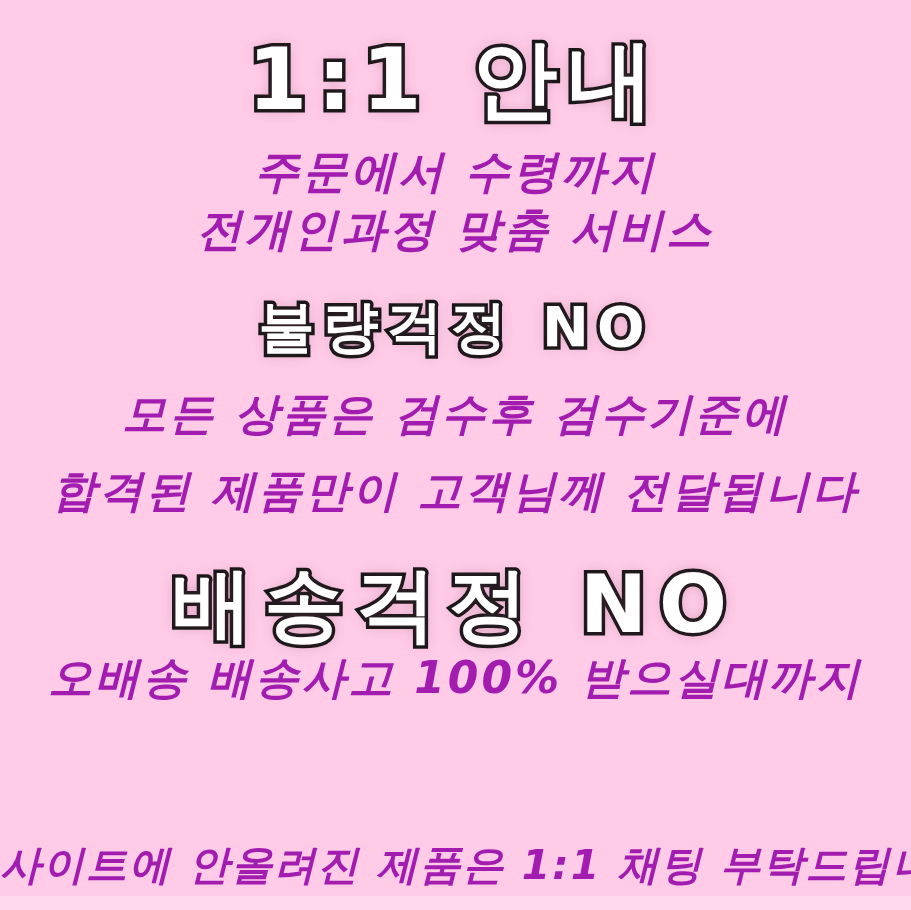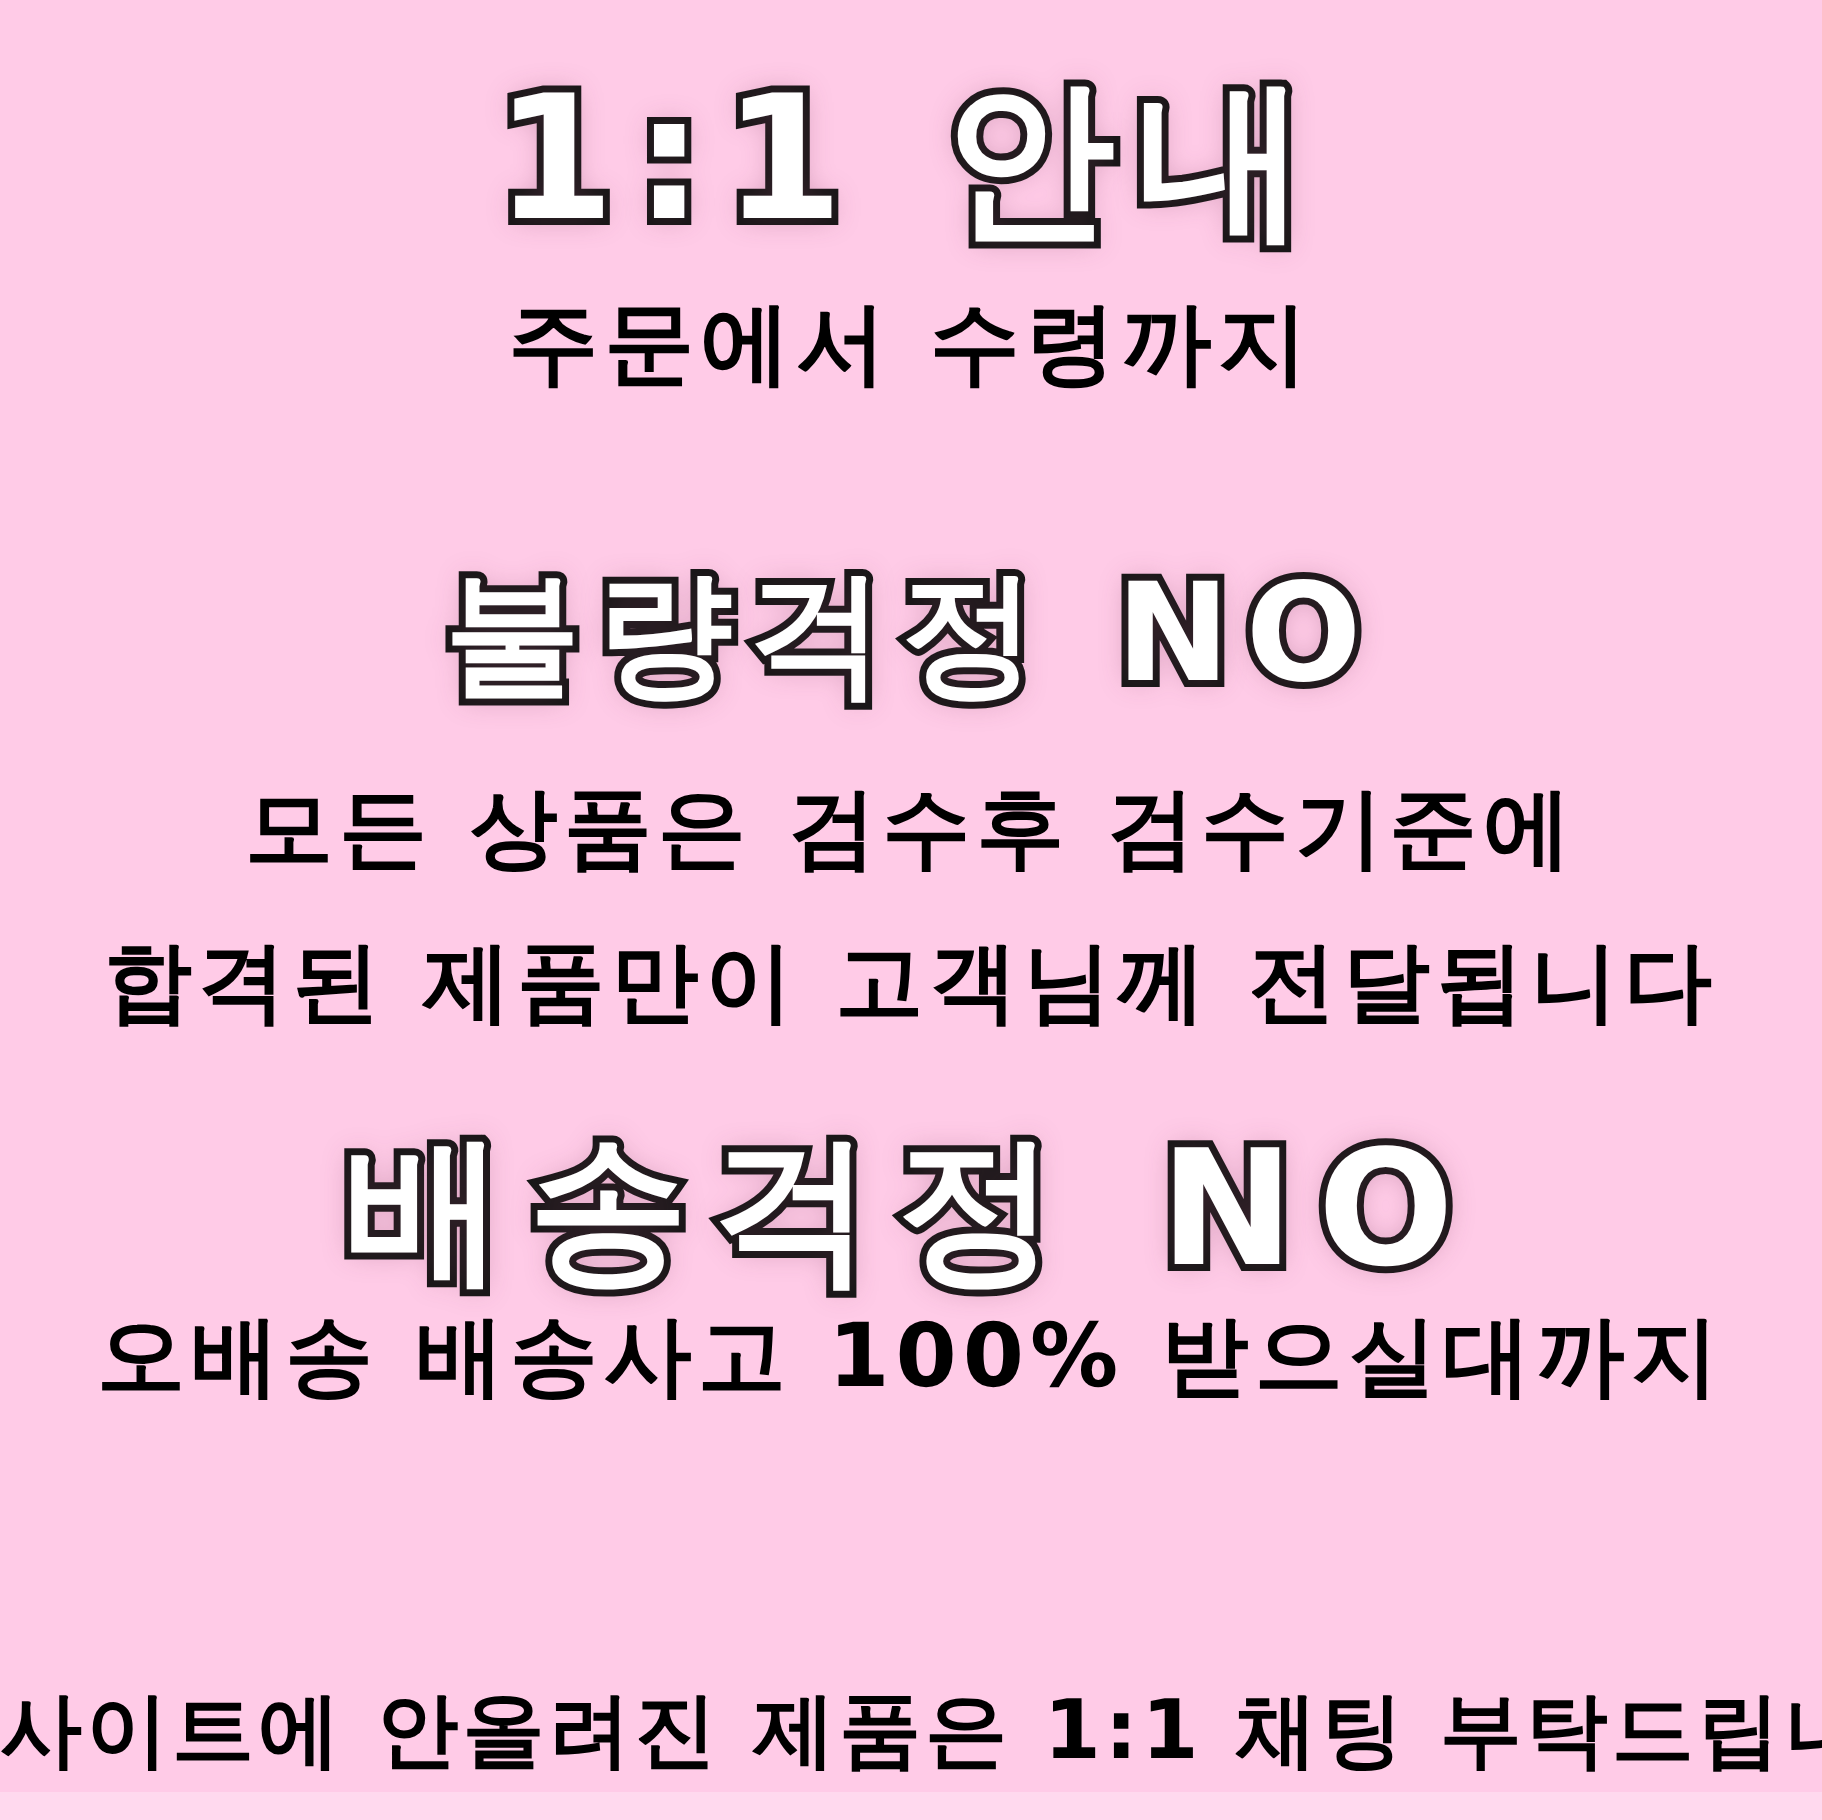--- a/index.html
+++ b/index.html
@@ -22,52 +22,54 @@
   }
   .line {
     position: absolute;
     left: 0;
     right: 0;
     text-align: center;
     white-space: nowrap;
   }
   
   .body-text {
-    color: #000000;
+    color: #a21caf;
     font-weight: 600;
     letter-spacing: 3px;
+    font-style: italic;
   }
   
   .outline-text {
     color: #ffffff;
     font-weight: 800;
     -webkit-text-stroke: 7px #161616;
     paint-order: stroke fill;
     text-shadow: 0 0 14px rgba(120, 60, 90, 0.35);
   }
   .title       { top: 22px;  font-size: 86px; letter-spacing: 10px; }
   .intro-1     { top: 142px; font-size: 45px; }
   .intro-2     { top: 200px; font-size: 45px; }
-  .heading-1   { top: 272px; font-size: 68px; letter-spacing: 8px; }
+  .heading-1   { top: 290px; font-size: 56px; letter-spacing: 8px; }
   .body-1a     { top: 385px; font-size: 44px; }
   .body-1b     { top: 462px; font-size: 44px; }
   .heading-2   { top: 552px; font-size: 80px; letter-spacing: 12px; }
   .body-2a     { top: 649px; font-size: 44px; }
   .body-2b     { top: 714px; font-size: 44px; }
   .footer-line { top: 838px; font-size: 41px; letter-spacing: 2px; }
 </style>
 </head>
 <body>
 
 <div class="canvas">
 
   <div class="line outline-text title">1:1 안내</div>
 
   <div class="line body-text intro-1">주문에서 수령까지</div>
 
+  <div class="line body-text intro-2">전개인과정 맞춤 서비스</div>
 
   <div class="line outline-text heading-1">불량걱정 NO</div>
 
   <div class="line body-text body-1a">모든 상품은 검수후 검수기준에</div>
 
   <div class="line body-text body-1b">합격된 제품만이 고객님께 전달됩니다</div>
 
   <div class="line outline-text heading-2">배송걱정 NO</div>
 
   <div class="line body-text body-2a">오배송 배송사고 100% 받으실대까지</div>

